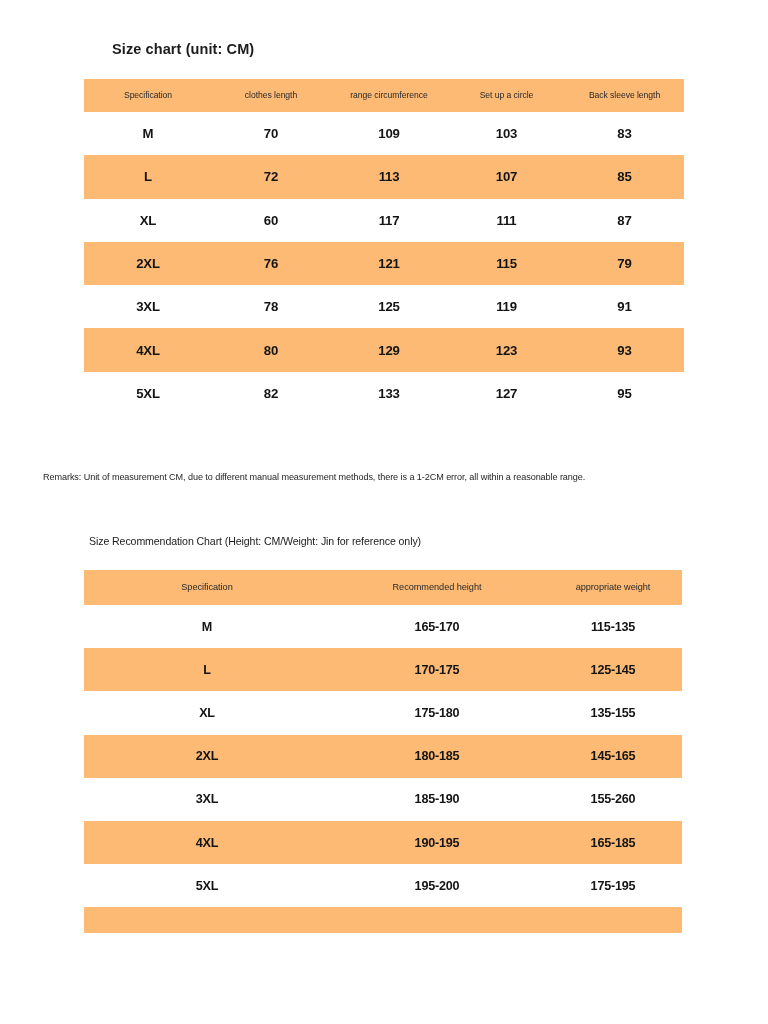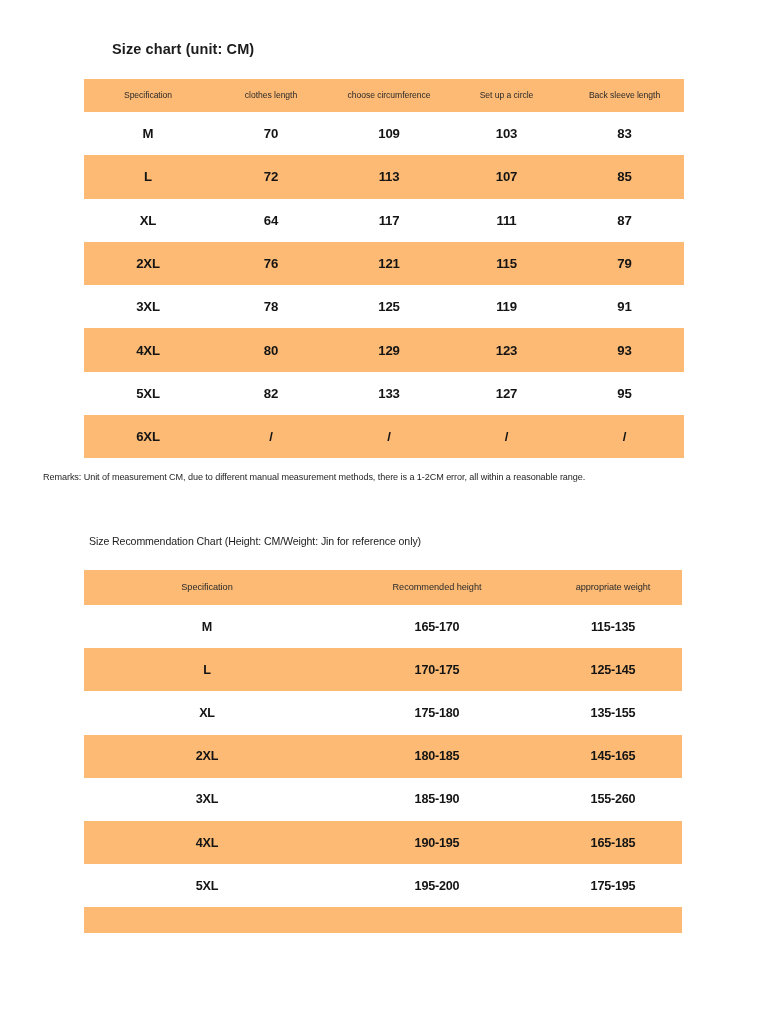--- a/index.html
+++ b/index.html
@@ -136,21 +136,21 @@
       <col style="width:128px">
       <col style="width:118px">
       <col style="width:118px">
       <col style="width:117px">
       <col style="width:119px">
     </colgroup>
     <thead>
       <tr class="row-shaded">
         <th class="hdr-cell">Specification</th>
         <th class="hdr-cell">clothes length</th>
-        <th class="hdr-cell">choose circumference</th>
+        <th class="hdr-cell">range circumference</th>
         <th class="hdr-cell">Set up a circle</th>
         <th class="hdr-cell">Back sleeve length</th>
       </tr>
     </thead>
     <tbody>
       <tr class="row-plain">
         <td class="data-cell">M</td>
         <td class="data-cell">70</td>
         <td class="data-cell">109</td>
         <td class="data-cell">103</td>
@@ -158,21 +158,21 @@
       </tr>
       <tr class="row-shaded">
         <td class="data-cell">L</td>
         <td class="data-cell">72</td>
         <td class="data-cell">113</td>
         <td class="data-cell">107</td>
         <td class="data-cell">85</td>
       </tr>
       <tr class="row-plain">
         <td class="data-cell">XL</td>
-        <td class="data-cell">64</td>
+        <td class="data-cell">60</td>
         <td class="data-cell">117</td>
         <td class="data-cell">111</td>
         <td class="data-cell">87</td>
       </tr>
       <tr class="row-shaded">
         <td class="data-cell">2XL</td>
         <td class="data-cell">76</td>
         <td class="data-cell">121</td>
         <td class="data-cell">115</td>
         <td class="data-cell">79</td>
@@ -190,27 +190,20 @@
         <td class="data-cell">129</td>
         <td class="data-cell">123</td>
         <td class="data-cell">93</td>
       </tr>
       <tr class="row-plain">
         <td class="data-cell">5XL</td>
         <td class="data-cell">82</td>
         <td class="data-cell">133</td>
         <td class="data-cell">127</td>
         <td class="data-cell">95</td>
-      </tr>
-      <tr class="row-shaded">
-        <td class="data-cell">6XL</td>
-        <td class="data-cell">/</td>
-        <td class="data-cell">/</td>
-        <td class="data-cell">/</td>
-        <td class="data-cell">/</td>
       </tr>
     </tbody>
   </table>
 
   <div class="note" id="remarks-note">Remarks: Unit of measurement CM, due to different manual measurement methods, there is a 1-2CM error, all within a reasonable range.</div>
 
   <div class="section-title-2">Size Recommendation Chart (Height: CM/Weight: Jin for reference only)</div>
 
   <table class="size-table" id="table-size-recommendation">
     <colgroup>

